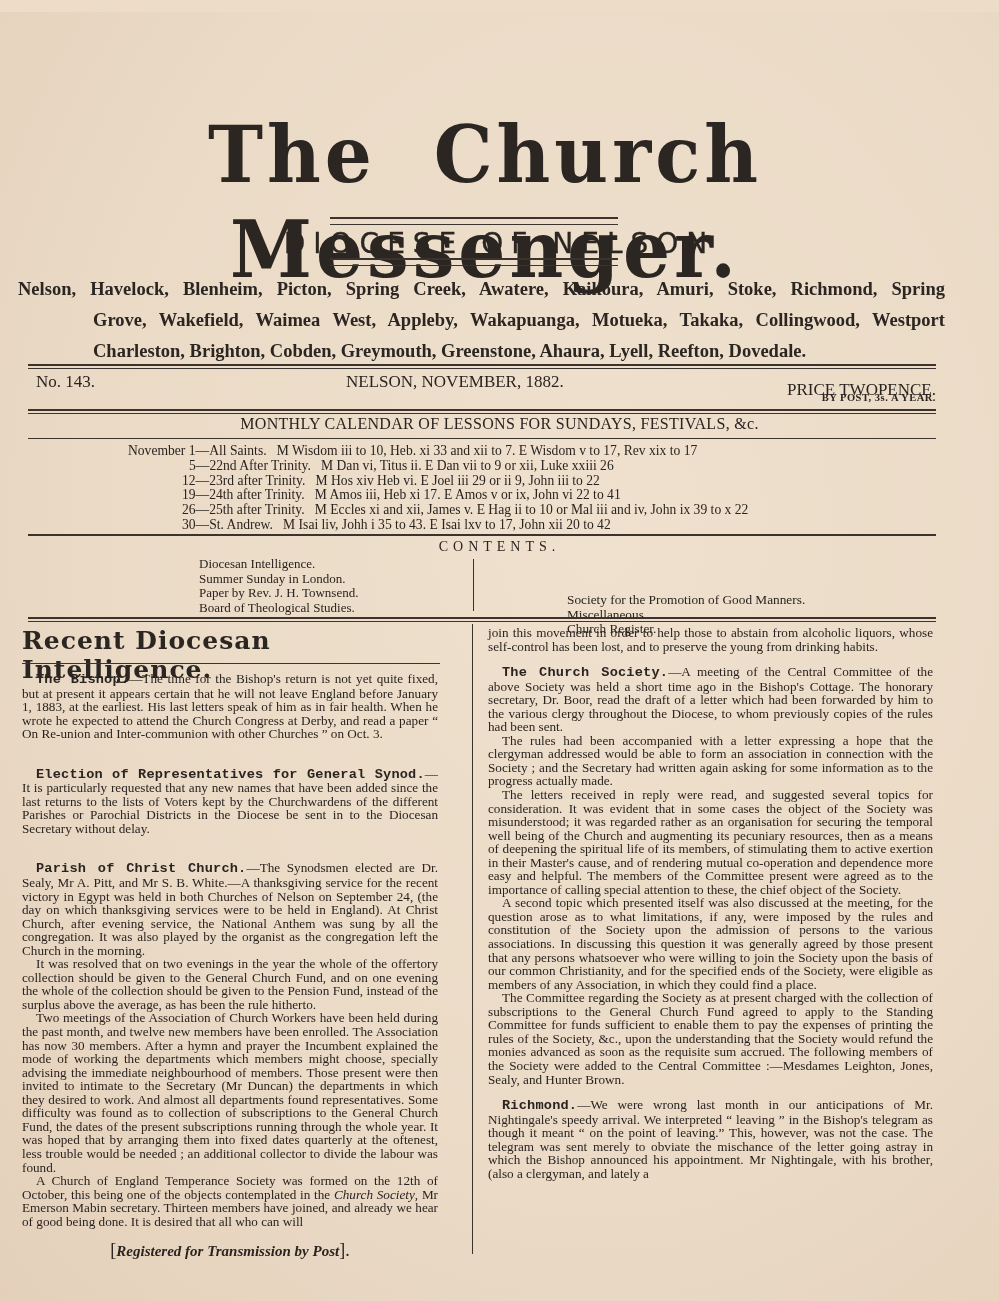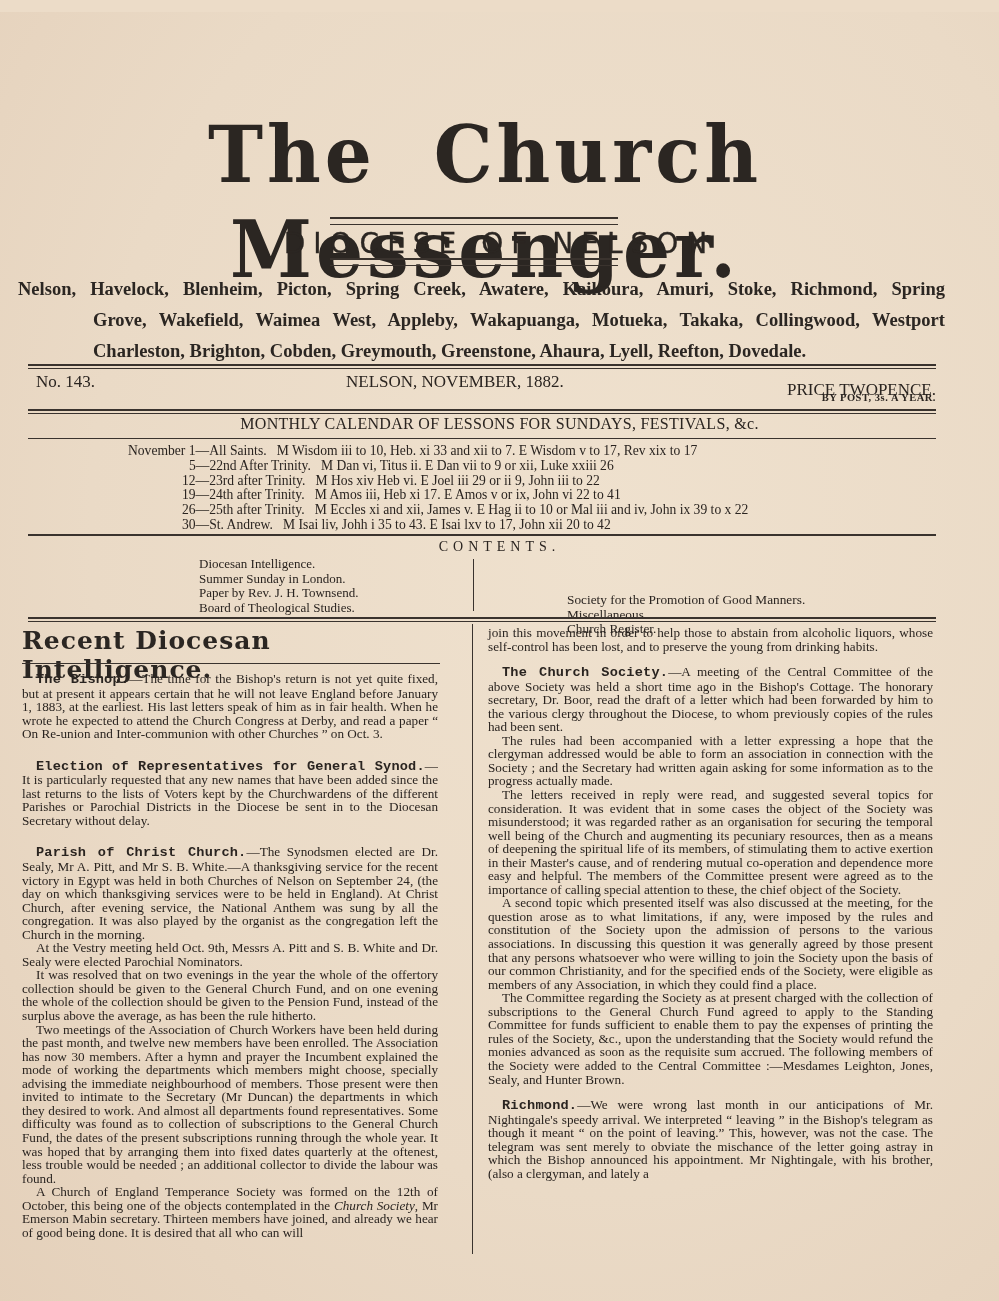--- a/index.html
+++ b/index.html
@@ -29,21 +29,21 @@
   .calendar-title{position:absolute;left:0;top:403px;width:999px;text-align:center;font-size:16px;letter-spacing:0.3px;}
   .calendar{position:absolute;left:128px;top:432px;width:760px;font-size:13.6px;line-height:14.8px;}
   .cal-row{white-space:nowrap;}
   .cal-row .date{display:inline-block;}
   .contents-title{position:absolute;left:0;top:527px;width:999px;text-align:center;font-size:14px;letter-spacing:5px;}
   .contents-left{position:absolute;left:180px;top:545px;font-size:13px;line-height:14.6px;margin-left:19px;}
   .contents-right{position:absolute;left:567px;top:545px;font-size:13.3px;line-height:14.6px;margin-top:36px;}
   .contents-divider{position:absolute;left:473px;top:547px;height:52px;border-left:1px solid #3a332e;}
   .col{position:absolute;font-size:13.2px;line-height:13.55px;text-align:justify;color:#2a2420;}
   .col p{margin:0;text-indent:14px;}
-  .col p.sec{margin-top:18px;}
+  .col p.sec{margin-top:26px;}
   .col .head{font-family:Liberation Mono, monospace;font-weight:bold;font-size:13.6px;letter-spacing:0.2px;}
   .col-left{left:22px;top:660px;width:416px;}
   .col-right{left:488px;top:614px;width:445px;}
   .col-div{position:absolute;left:472px;top:612px;height:630px;border-left:1px solid #3a332e;}
   .section-title{position:absolute;left:22px;top:614px;width:416px;
         font-family:"DejaVu Serif",serif;font-weight:bold;font-size:25px;letter-spacing:1px;color:#2b2622;}
   .registered{position:absolute;left:22px;top:1228px;width:416px;text-align:center;font-size:15px;font-style:italic;font-weight:bold;}
   .registered .br{font-style:normal;font-weight:normal;font-size:18px;}
   i.ital{font-style:italic;}
 </style>
@@ -107,26 +107,28 @@
   <div class="hr" style="top:605px;border-top:2px solid #3a332e;"></div>
   <div class="hr" style="top:609px;"></div>
 
   <div class="section-title">Recent Diocesan Intelligence.</div>
   <div style="position:absolute;left:22px;top:651px;width:418px;border-top:1px solid #3a332e;"></div>
 
   <div class="col col-left">
     <p><span class="head">The Bishop.</span><span>—The time for the Bishop's return is not yet quite fixed, but at present it appears certain that he will not leave England before January 1, 1883, at the earliest.  His last letters speak of him as in fair health.  When he wrote he expected to attend the Church Congress at Derby, and read a paper “ On Re-union and Inter-communion with other Churches ” on Oct. 3.</span></p>
     <p class="sec"><span class="head">Election of Representatives for General Synod.</span><span>—It is particularly requested that any new names that have been added since the last returns to the lists of Voters kept by the Churchwardens of the different Parishes or Parochial Districts in the Diocese be sent in to the Diocesan Secretary without delay.</span></p>
     <p class="sec"><span class="head">Parish of Christ Church.</span><span>—The Synodsmen elected are Dr. Sealy, Mr A. Pitt, and Mr S. B. White.—A thanksgiving service for the recent victory in Egypt was held in both Churches of Nelson on September 24, (the day on which thanksgiving services were to be held in England).  At Christ Church, after evening service, the National Anthem was sung by all the congregation.  It was also played by the organist as the congregation left the Church in the morning.</span></p>
-    <p>At the Vestry meeting held Oct. 9th, Messrs A. Pitt and S. B. White and Dr. Sealy were elected Parochial Nominators.</p>
     <p>It was resolved that on two evenings in the year the whole of the offertory collection should be given to the General Church Fund, and on one evening the whole of the collection should be given to the Pension Fund, instead of the surplus above the average, as has been the rule hitherto.</p>
     <p>Two meetings of the Association of Church Workers have been held during the past month, and twelve new members have been enrolled.  The Association has now 30 members.   After a hymn and prayer the Incumbent explained the mode of working the departments which members might choose, specially advising the immediate neighbourhood of members.  Those present were then invited to intimate to the Secretary (Mr Duncan) the departments in which they desired to work.  And almost all departments found representatives.  Some difficulty was found as to collection of subscriptions to the General Church Fund, the dates of the present subscriptions running through the whole year.  It was hoped that by arranging them into fixed dates quarterly at the oftenest, less trouble would be needed ; an additional collector to divide the labour was found.</p>
     <p><span>A Church of England Temperance Society was formed on the 12th of October, this being one of the objects contemplated in the </span><i class="ital">Church Society</i><span>, Mr Emerson Mabin secretary.  Thirteen members have joined, and already we hear of good being done.  It is desired that all who can will</span></p>
   </div>
 
+  <div class="registered">
+    <span class="br">[</span><span>Registered for Transmission by Post</span><span class="br">].</span>
+  </div>
 
   <div class="col-div"></div>
 
   <div class="col col-right">
     <p style="text-indent:0">join this movement in order to help those to abstain from alcoholic liquors, whose self-control has been lost, and to preserve the young from drinking habits.</p>
     <p class="sec" style="margin-top:12px"><span class="head">The Church Society.</span><span>—A meeting of the Central Committee of the above Society was held a short time ago in the Bishop's Cottage.  The honorary secretary, Dr. Boor, read the draft of a letter which had been forwarded by him to the various clergy throughout the Diocese, to whom previously copies of the rules had been sent.</span></p>
     <p>The rules had been accompanied with a letter expressing a hope that the clergyman addressed would be able to form an association in connection with the Society ; and the Secretary had written again asking for some information as to the progress actually made.</p>
     <p>The letters received in reply were read, and suggested several topics for consideration.  It was evident that in some cases the object of the Society was misunderstood; it was regarded rather as an organisation for securing the temporal well being of the Church and augmenting its pecuniary resources, then as a means of deepening the spiritual life of its members, of stimulating them to active exertion in their Master's cause, and of rendering mutual co-operation and dependence more easy and helpful.  The members of the Committee present were agreed as to the importance of calling special attention to these, the chief object of the Society.</p>
     <p>A second topic which presented itself was also discussed at the meeting, for the question arose as to what limitations, if any, were imposed by the rules and constitution of the Society upon the admission of persons to the various associations.  In discussing this question it was generally agreed by those present that any persons whatsoever who were willing to join the Society upon the basis of our common Christianity, and for the specified ends of the Society, were eligible as members of any Association, in which they could find a place.</p>
     <p>The Committee regarding the Society as at present charged with the collection of subscriptions to the General Church Fund agreed to apply to the Standing Committee for funds sufficient to enable them to pay the expenses of printing the rules of the Society, &amp;c., upon the understanding that the Society would refund the monies advanced as soon as the requisite sum accrued.  The following members of the Society were added to the Central Committee :—Mesdames Leighton, Jones, Sealy, and Hunter Brown.</p>

